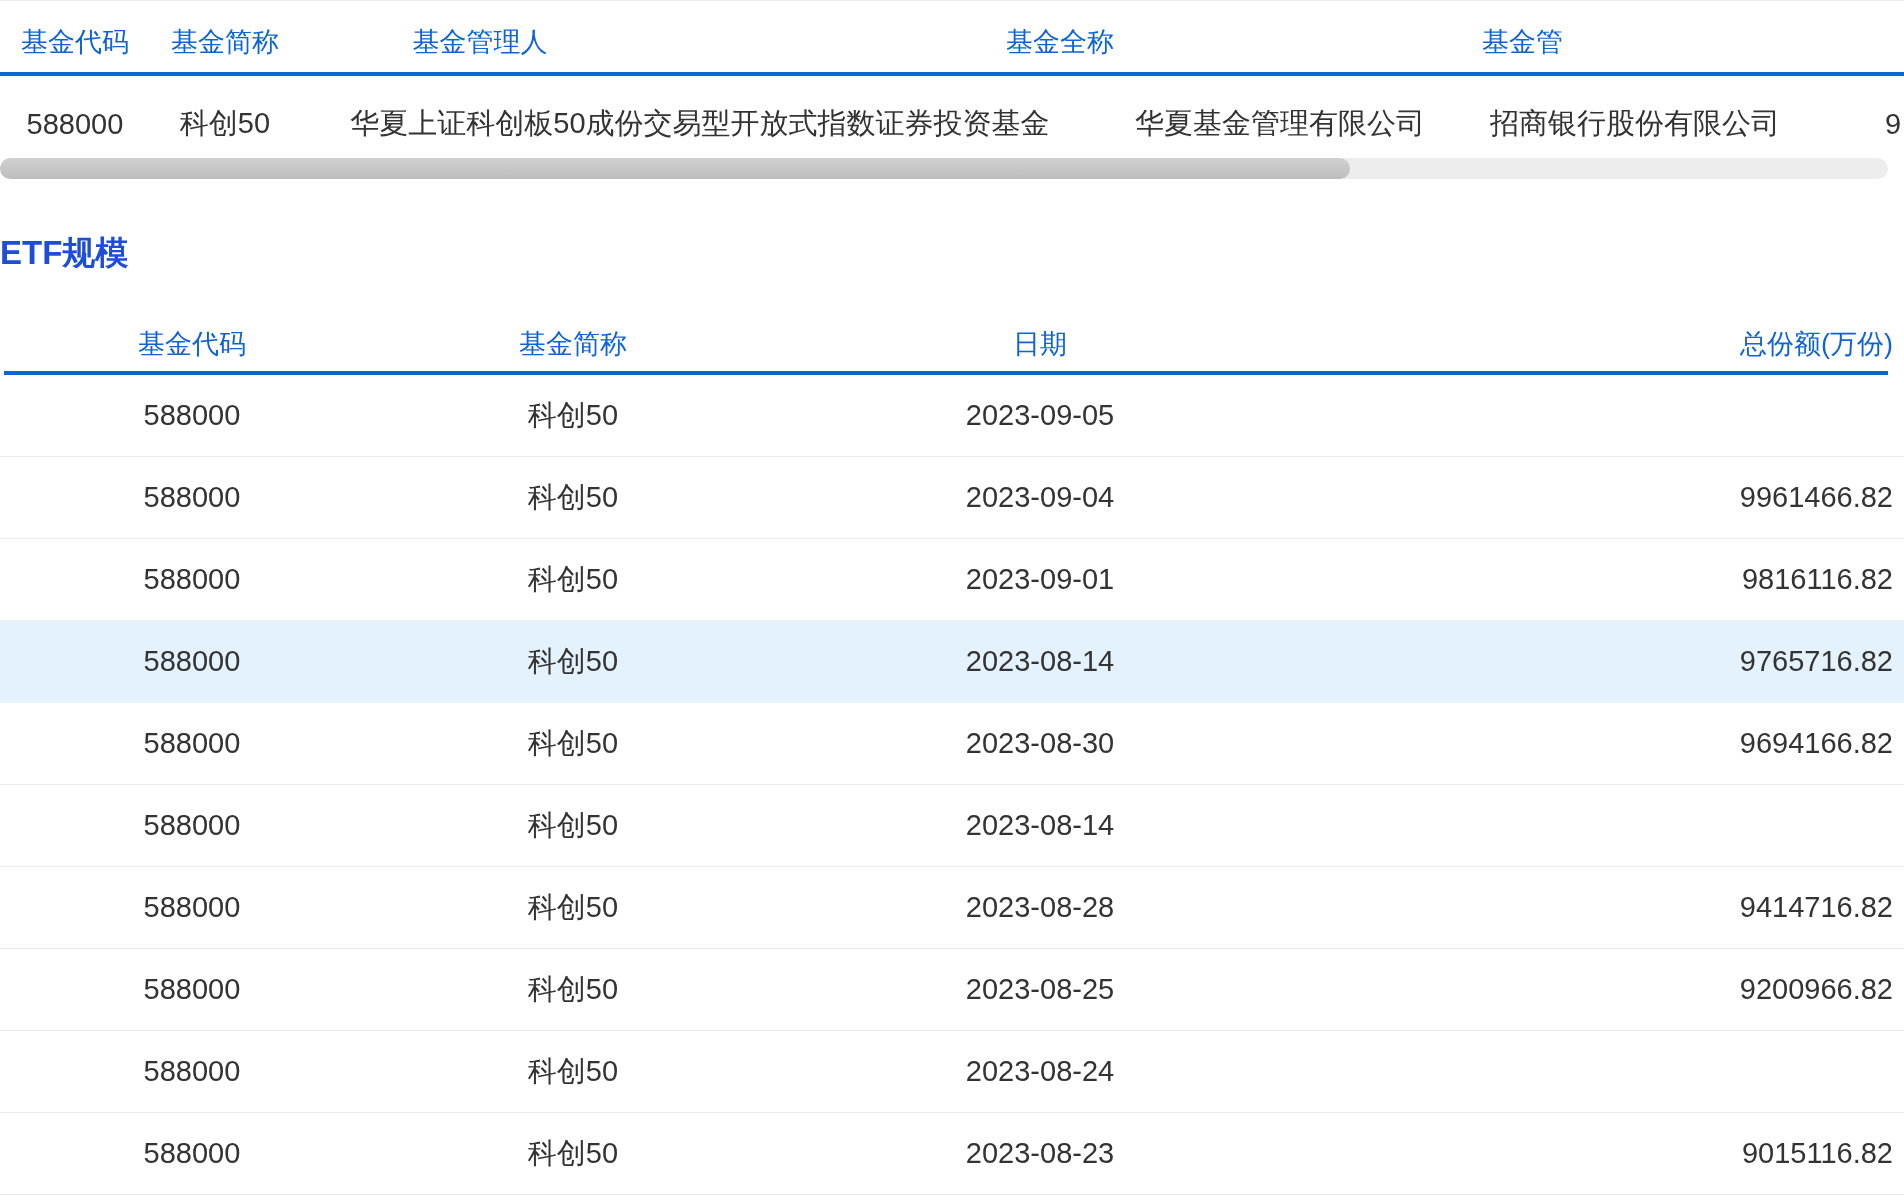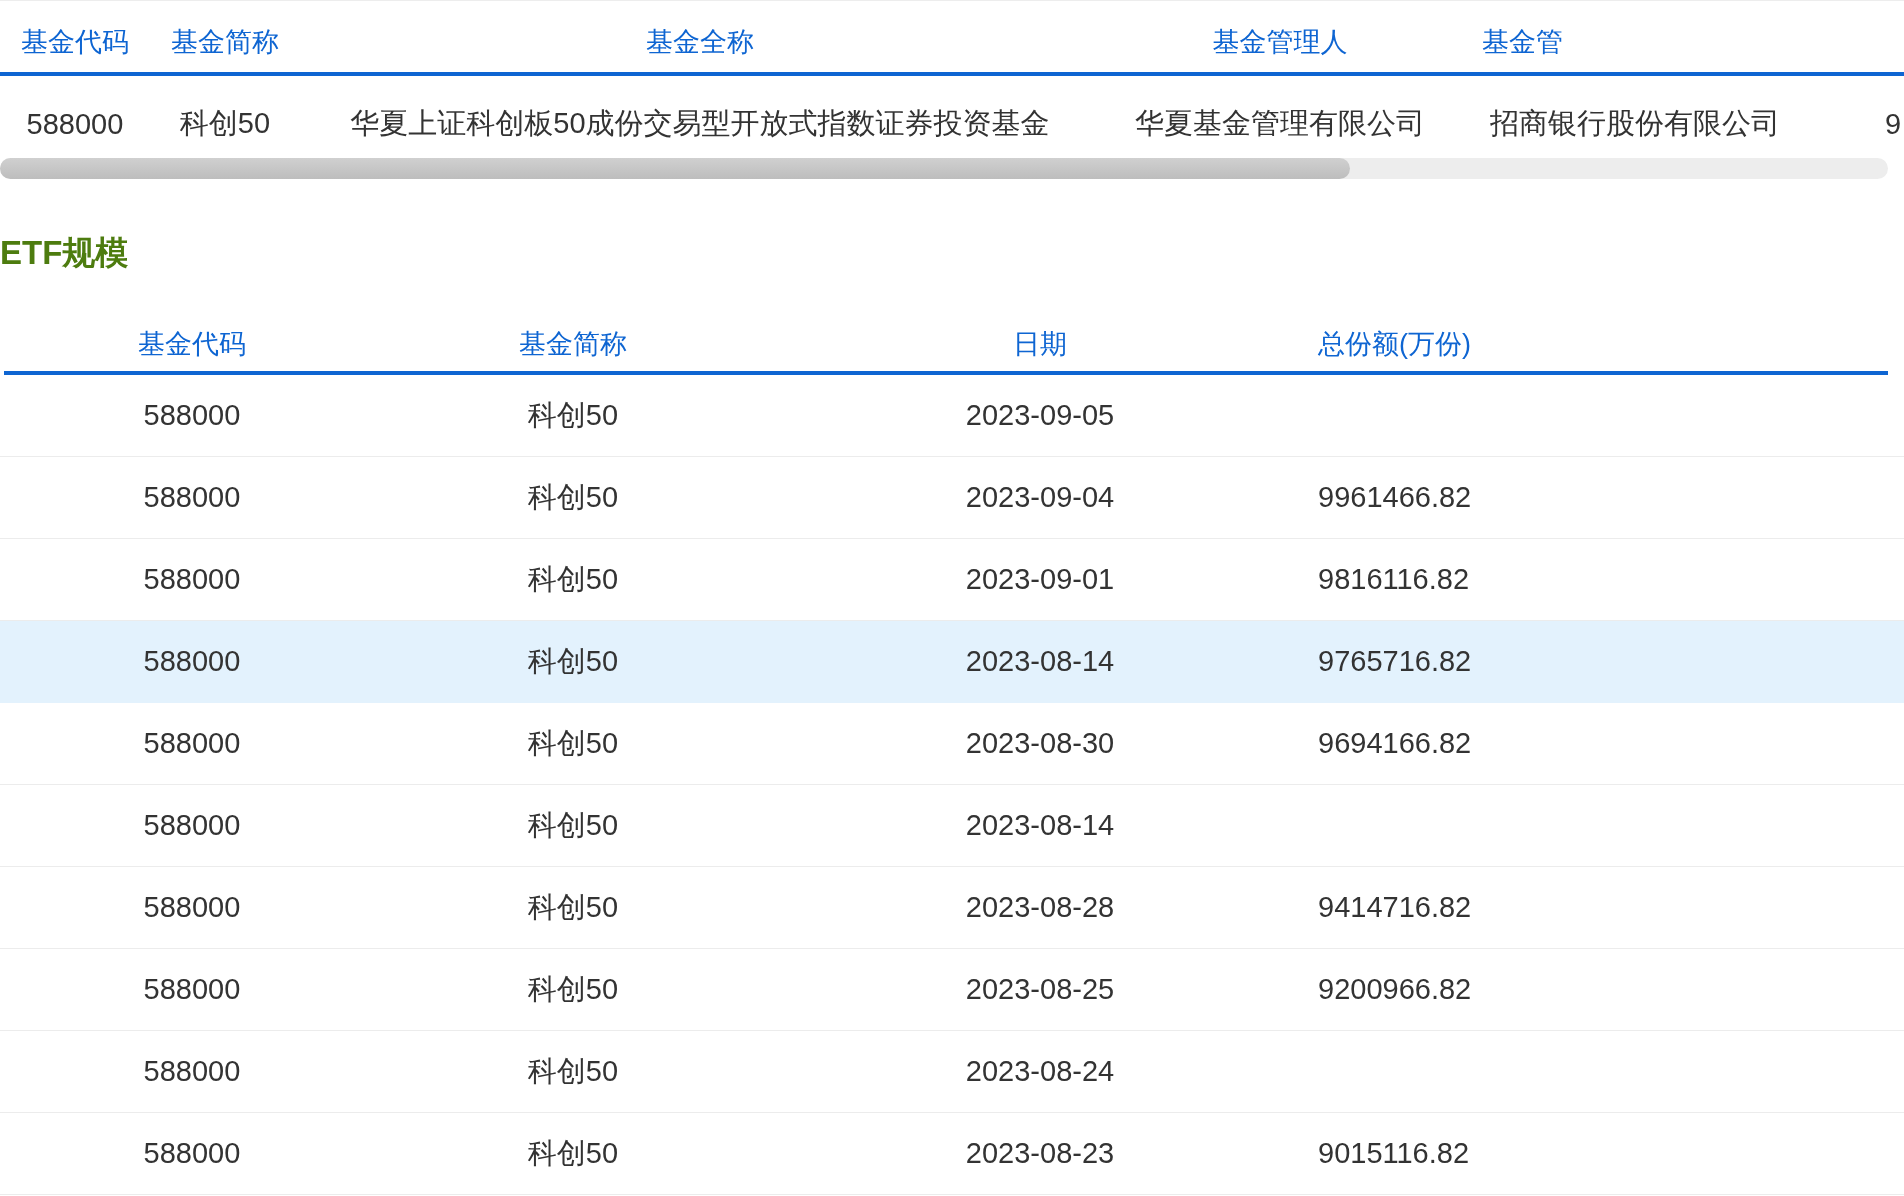--- a/index.html
+++ b/index.html
@@ -23,46 +23,46 @@
   .fund-data-row .fc6 { padding-left:75px; }
   .fund-blueline { position:absolute; top:71px; left:0; width:1904px; height:4px; background:var(--accent); }
 
   
   .hscroll-track { position:absolute; top:158px; left:0; width:1888px; height:21px;
                    border-radius:11px; background:#ededed; }
   .hscroll-thumb { position:absolute; top:0; left:0; width:1350px; height:21px;
                    border-radius:11px; background:linear-gradient(#d0d0d0,#bdbdbd); }
 
   
-  .section-title { position:absolute; top:231px; left:0; font-size:33px; font-weight:bold; color:#4d7c0f; }
+  .section-title { position:absolute; top:231px; left:0; font-size:33px; font-weight:bold; color:#1d4ed8; }
 
   
   .scale-header-row { position:absolute; top:317px; left:0; width:1904px; height:54px;
                       display:flex; align-items:center; font-size:27px; color:var(--accent); }
   .scale-blueline { position:absolute; top:371px; left:4px; width:1884px; height:4px; background:var(--accent); }
   .scale-body { position:absolute; top:375px; left:0; width:1904px; }
   .scale-row { width:1904px; height:81px; display:flex; align-items:center;
                font-size:29px; color:#333; border-bottom:1px solid #ececec; background:#fff; }
   .scale-row.highlight { background:#e3f2fd; border-bottom-color:#e3f2fd; }
   .sc { flex:0 0 auto; text-align:center; white-space:nowrap; box-sizing:border-box; }
   .sc1 { width:384px; } .sc2 { width:378px; } .sc3 { width:556px; }
-  .sc4 { width:586px; text-align:left; padding-right:11px; }
+  .sc4 { width:586px; text-align:right; padding-right:11px; }
 </style>
 </head>
 <body>
 
 <div class="page">
   <div class="page-topline"></div>
 
   <div class="fund-viewport">
     <div class="fund-row fund-header-row">
       <div class="fc fc1">基金代码</div>
       <div class="fc fc2">基金简称</div>
+      <div class="fc fc4">基金管理人</div>
       <div class="fc fc3">基金全称</div>
-      <div class="fc fc4">基金管理人</div>
       <div class="fc fc6">基金管</div>
     </div>
     <div class="fund-blueline"></div>
     <div class="fund-row fund-data-row">
       <div class="fc fc1">588000</div>
       <div class="fc fc2">科创50</div>
       <div class="fc fc3">华夏上证科创板50成份交易型开放式指数证券投资基金</div>
       <div class="fc fc4">华夏基金管理有限公司</div>
       <div class="fc fc5">招商银行股份有限公司</div>
       <div class="fc fc6">9</div>

